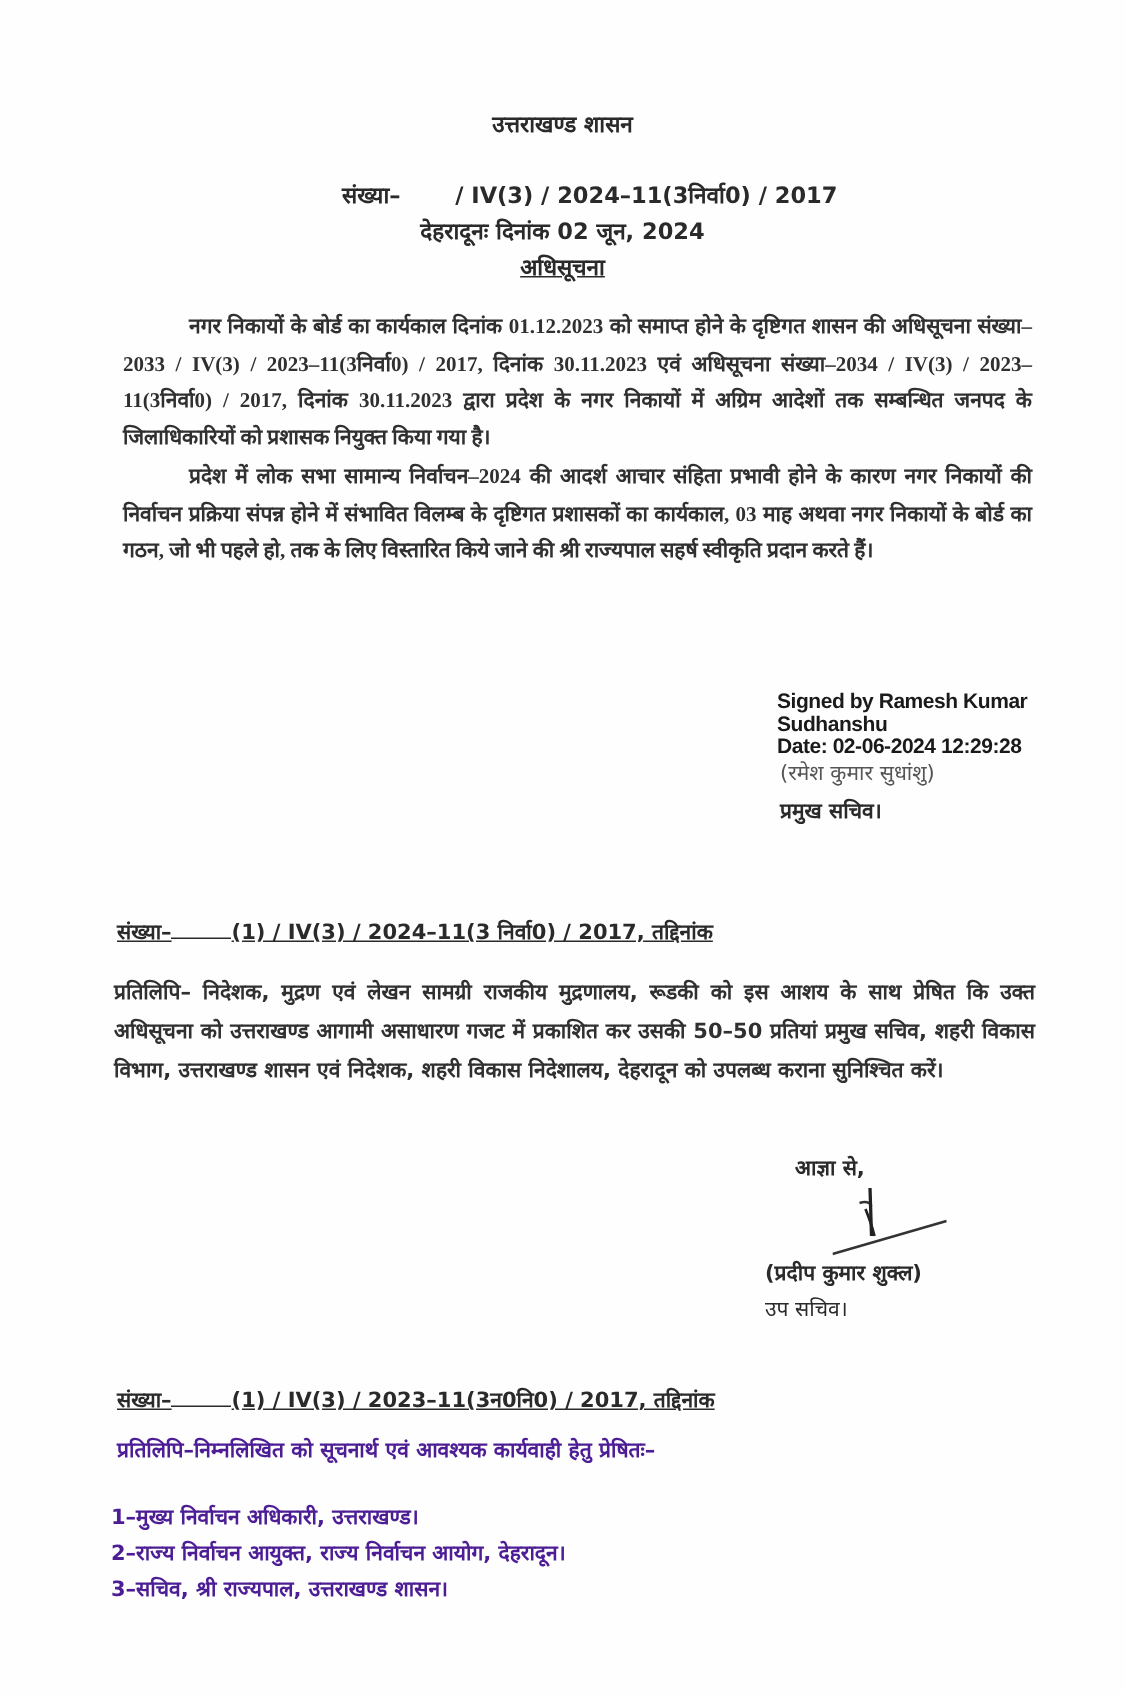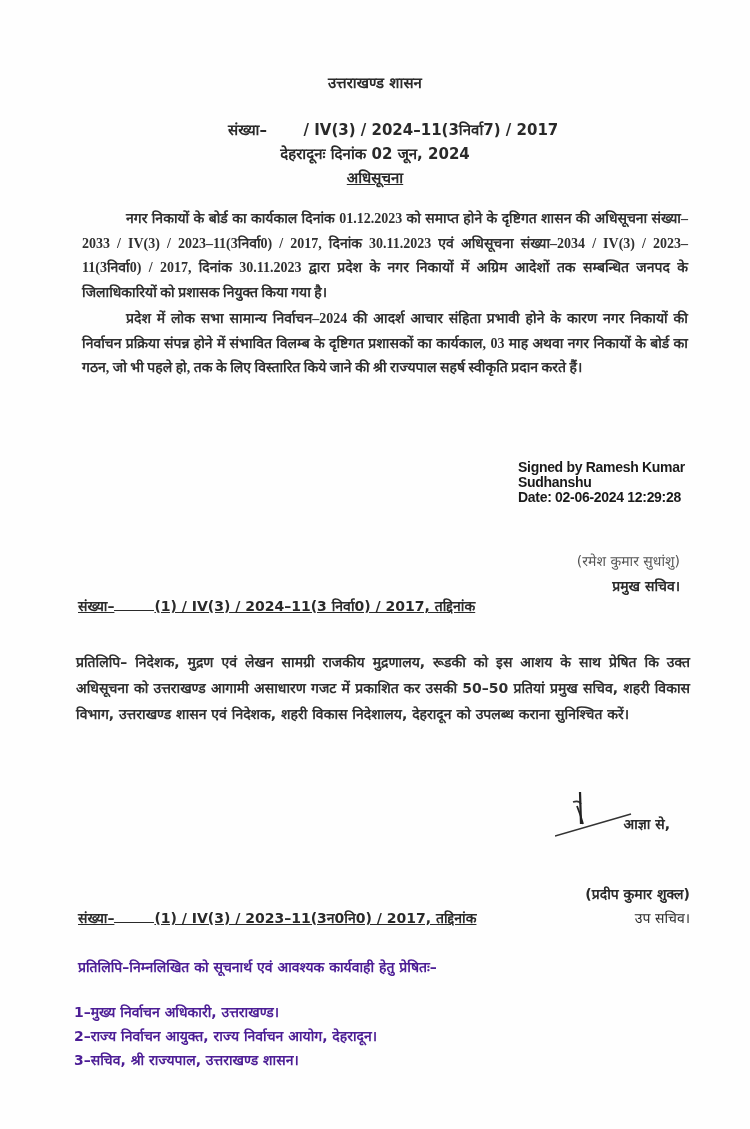--- a/index.html
+++ b/index.html
@@ -9,34 +9,34 @@
   }
   .page { position: absolute; left: 0; top: 0; width: 750px; height: 1129px; background: #fefefe; }
   .abs { position: absolute; white-space: nowrap; }
   .center { left: 0; width: 750px; text-align: center; }
   .hdr { font-size: 15px; font-weight: bold; line-height: 22px; }
   .ul { text-decoration: underline; }
   .para { position: absolute; left: 82px; width: 606px; font-size: 14px; line-height: 24.5px; text-align: justify; text-align-last: left; font-weight: bold; color: #303030; }
   .para p { margin: 0; }
   .indent { text-indent: 44px; font-family: Liberation Serif, serif; }
   .dsig { font-family: "Liberation Sans", sans-serif; font-size: 14px; font-weight: bold; line-height: 15px; color: #1a1a1a; letter-spacing: -0.3px; }
-  .sig { font-size: 14px; font-weight: bold; line-height: 22px; text-align: right; margin-top: 45px; }
-  .ref { font-size: 14px; font-weight: bold; text-decoration: underline; color: #2a2a2a; }
+  .sig { font-size: 14px; font-weight: bold; line-height: 22px; text-align: left; }
+  .ref { font-size: 14px; font-weight: bold; text-decoration: underline; color: #2a2a2a; margin-top: 15px; }
   .list { font-size: 14px; font-weight: bold; line-height: 24px; color: #4c1d95; }
 </style>
 </head>
 <body>
 
 <div class="page">
 
   <div class="abs center hdr" style="top:72px;">उत्तराखण्ड शासन</div>
   <div class="abs hdr" style="top:119px; left:228px;">
     <span>संख्या–</span>
     <span style="display:inline-block; width:26px;"></span>
-    <span>/ IV(3) / 2024–11(3निर्वा7) / 2017</span>
+    <span>/ IV(3) / 2024–11(3निर्वा0) / 2017</span>
   </div>
   <div class="abs center hdr" style="top:143px;">देहरादूनः दिनांक 02 जून, 2024</div>
   <div class="abs center hdr ul" style="top:167px;">अधिसूचना</div>
 
   <div class="para" style="top:207px;">
     <p class="indent">नगर निकायों के बोर्ड का कार्यकाल दिनांक 01.12.2023 को समाप्त होने के दृष्टिगत शासन की अधिसूचना संख्या–2033 / IV(3) / 2023–11(3निर्वा0) /  2017, दिनांक 30.11.2023   एवं अधिसूचना संख्या–2034 / IV(3) / 2023–11(3निर्वा0)  / 2017, दिनांक 30.11.2023  द्वारा प्रदेश के नगर निकायों में अग्रिम आदेशों तक सम्बन्धित जनपद के जिलाधिकारियों को प्रशासक नियुक्त किया गया है।</p>
     <p class="indent" style="margin-top:2px;">प्रदेश में लोक सभा सामान्य निर्वाचन–2024 की आदर्श आचार संहिता प्रभावी होने के कारण नगर निकायों की निर्वाचन प्रक्रिया संपन्न होने में संभावित विलम्ब के दृष्टिगत प्रशासकों का कार्यकाल, 03 माह अथवा नगर निकायों के बोर्ड का गठन, जो भी पहले हो, तक के लिए विस्तारित किये जाने की श्री राज्यपाल सहर्ष स्वीकृति प्रदान करते हैं।</p>
   </div>
 
   <div class="abs dsig" style="top:460px; left:518px;">

